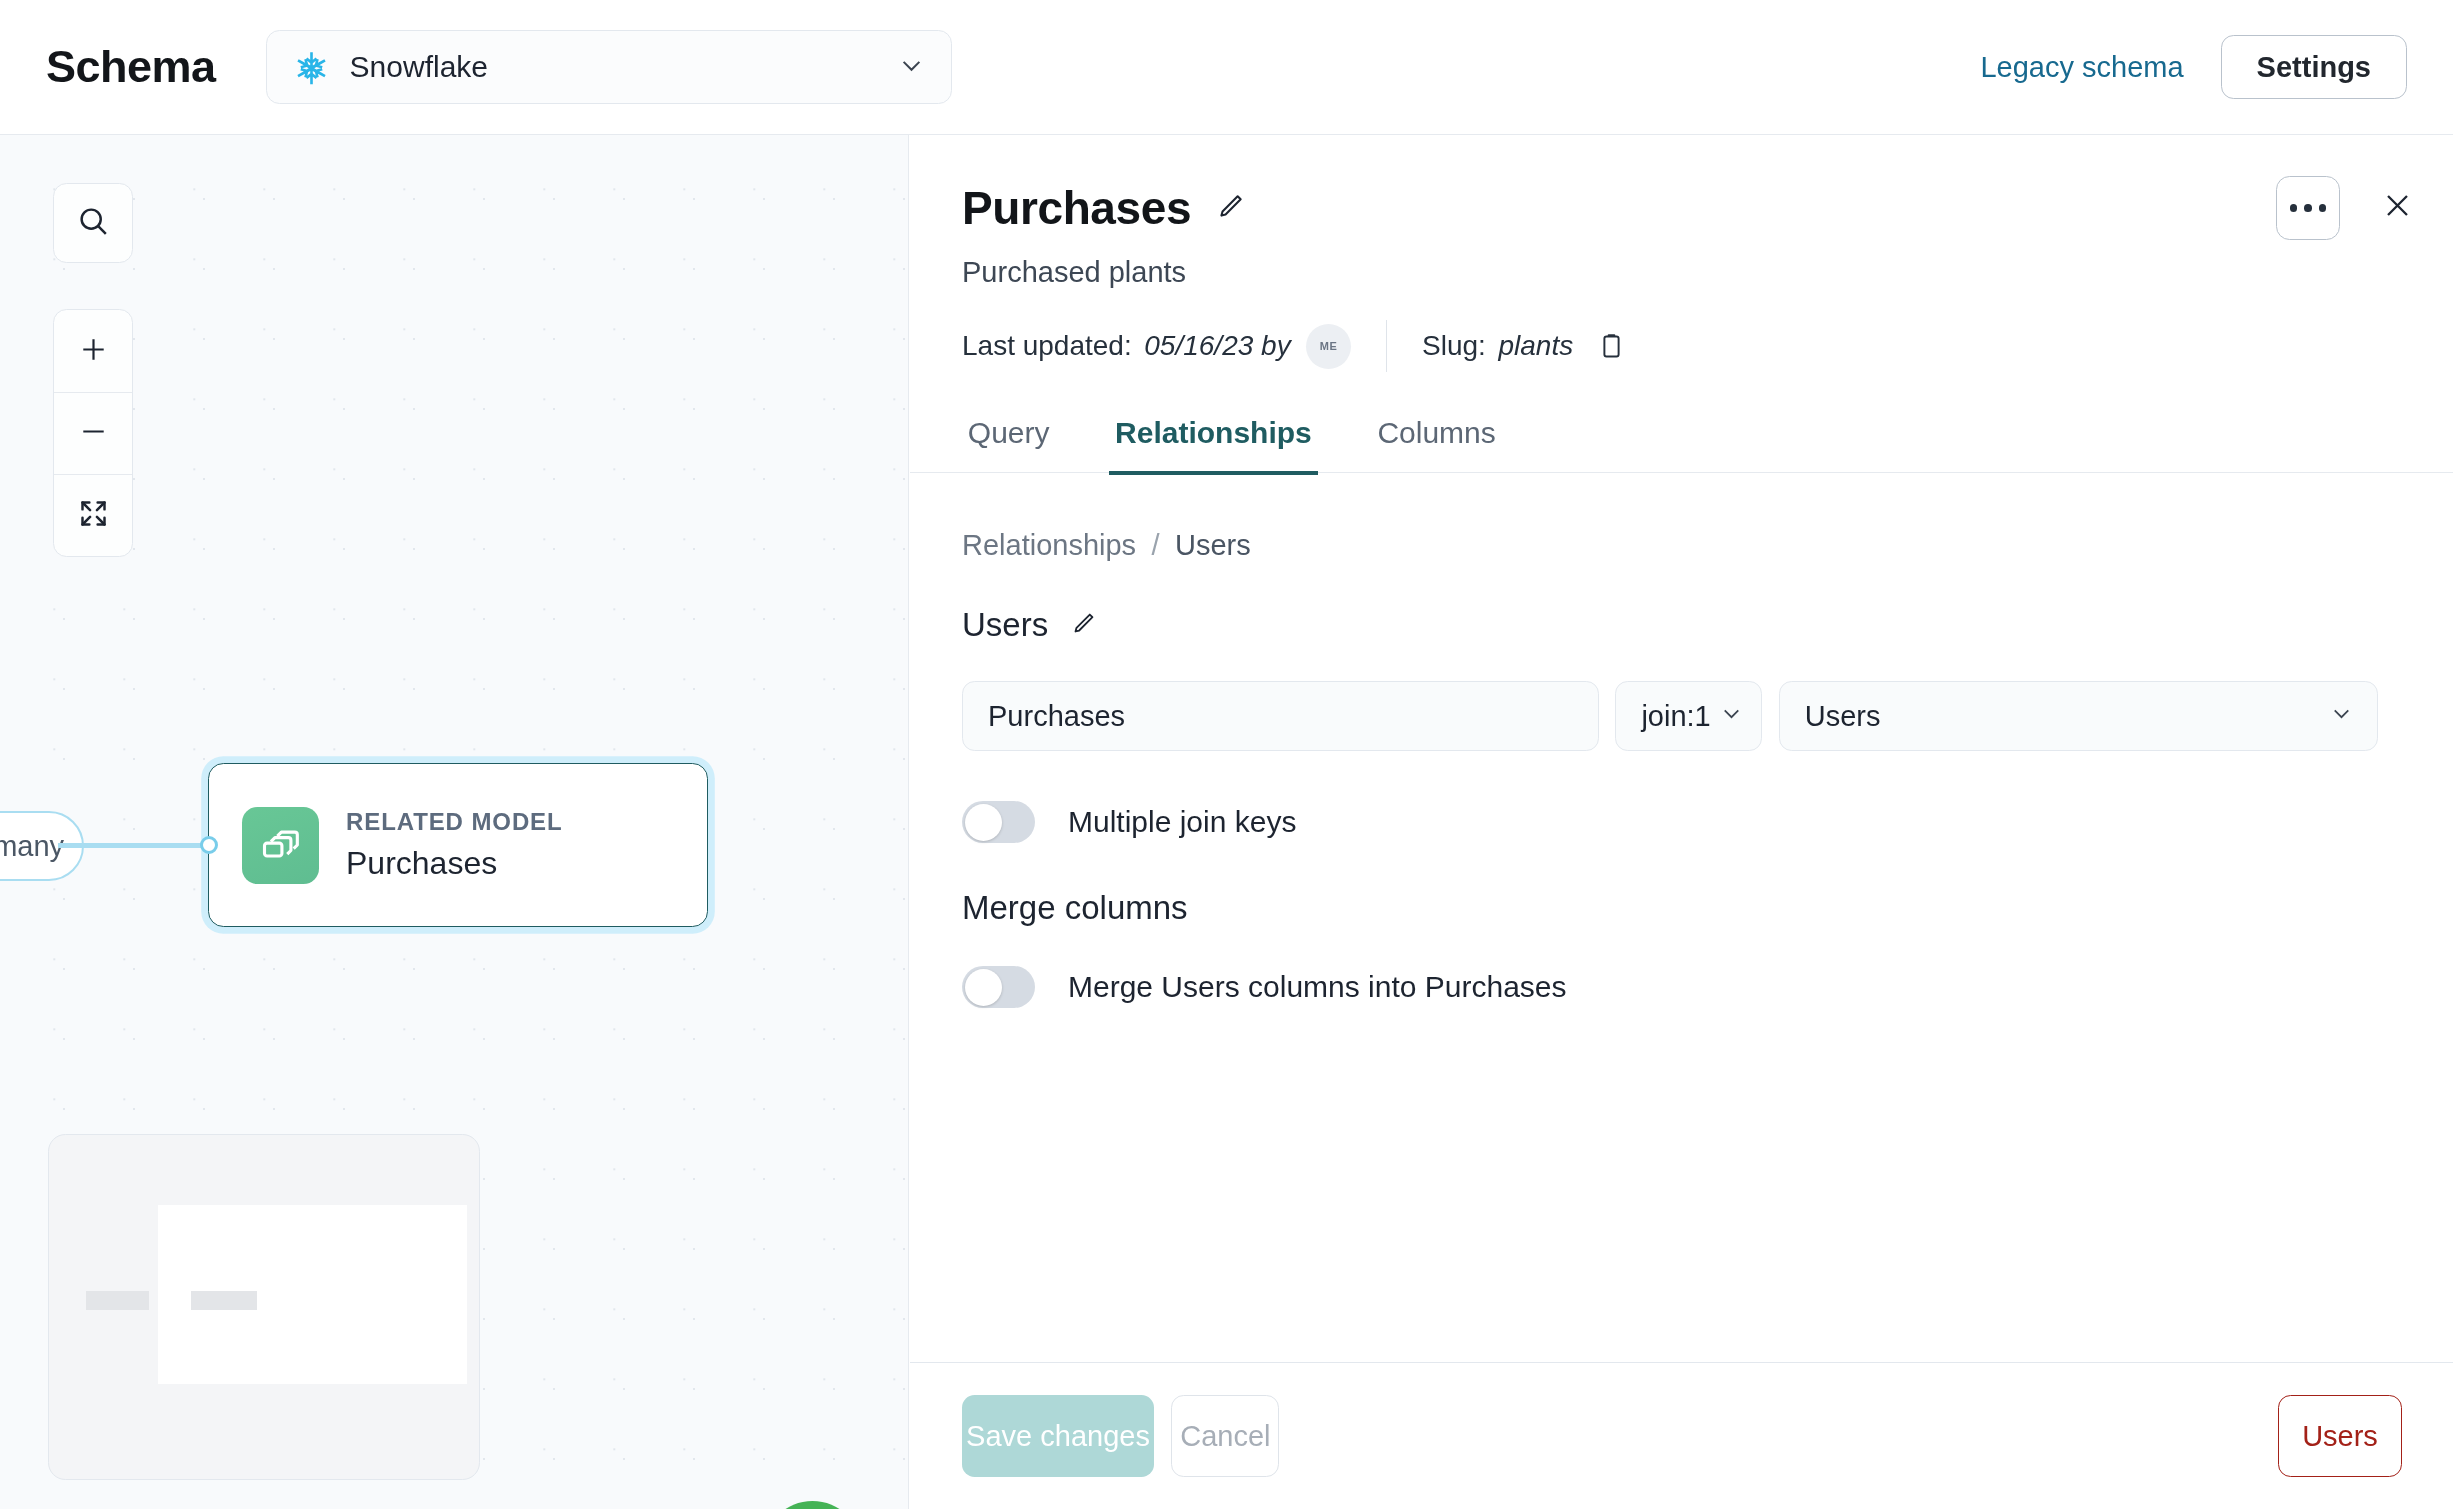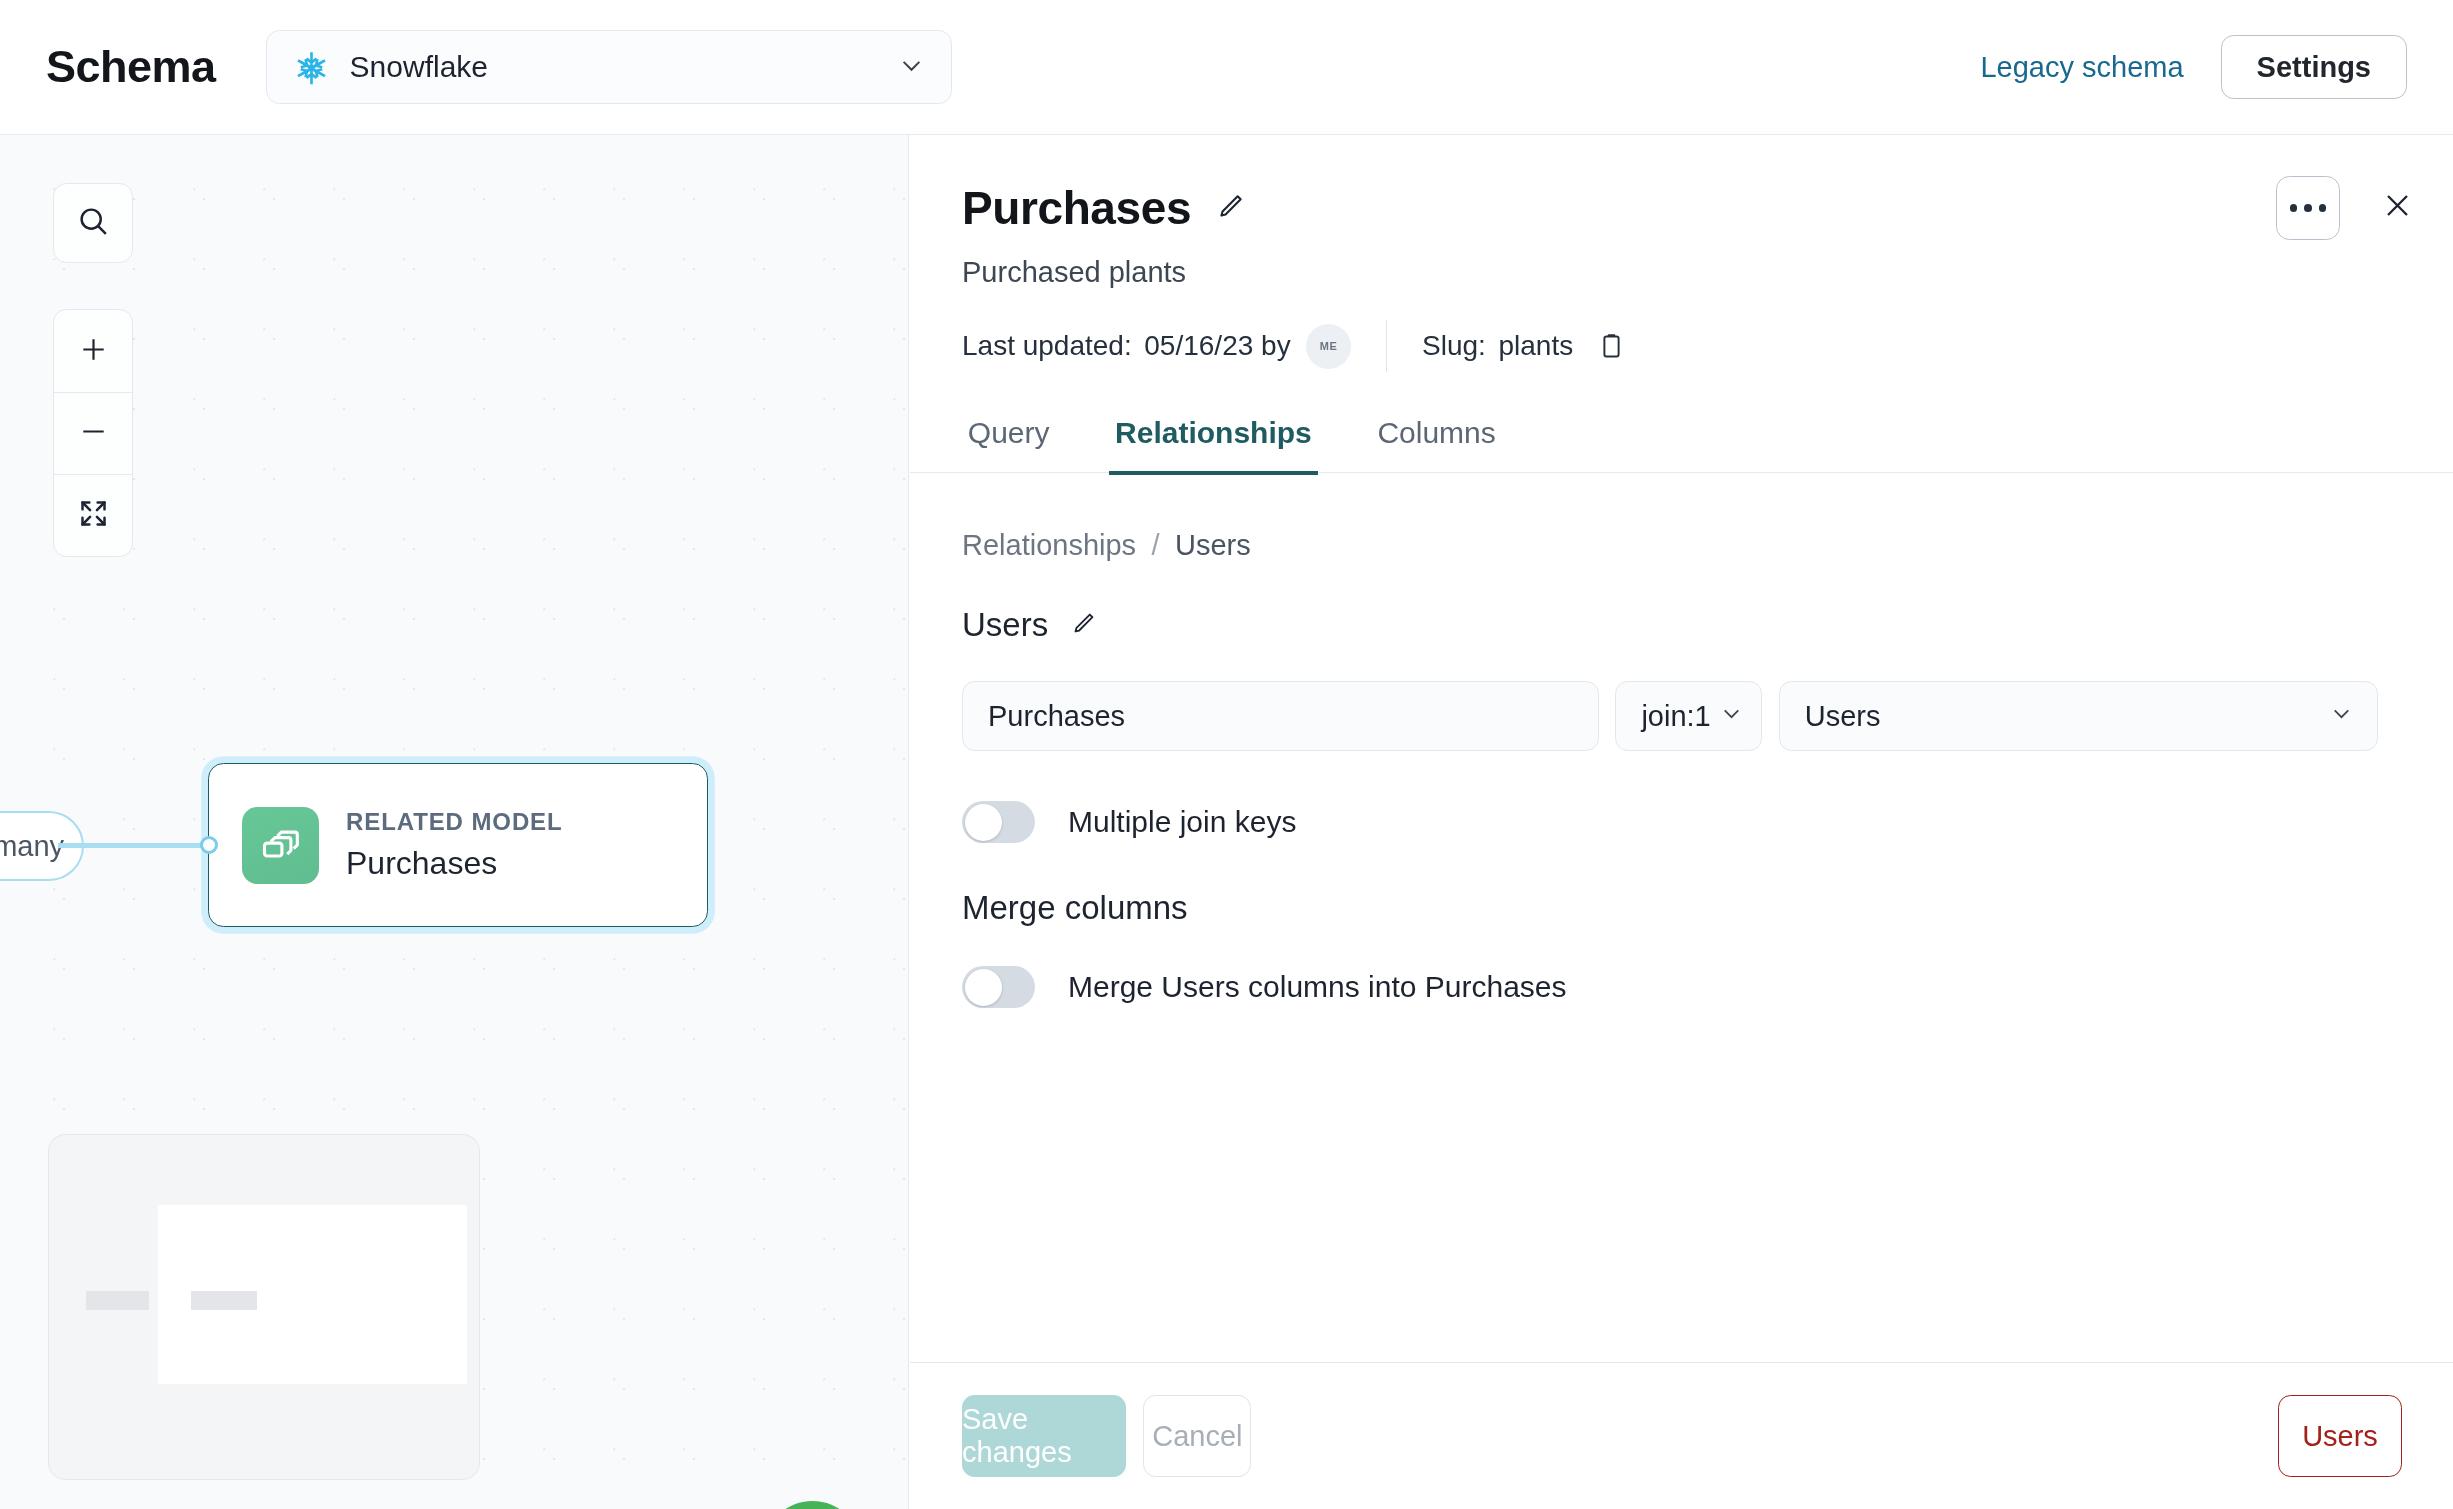--- a/index.html
+++ b/index.html
@@ -174,21 +174,21 @@
   .panel-head { padding: 46px 58px 0 52px; position: relative; }
   .panel-title-row { display: flex; align-items: center; }
   .panel-title { font-size: 46px; font-weight: 700; color: #121519; letter-spacing: -0.4px; }
   .panel-title-row .edit-ico { margin-left: 23px; cursor: pointer; }
   .panel-sub { margin-top: 21px; font-size: 29px; color: #3d4754; }
   .panel-meta {
     margin-top: 31px; display: flex; align-items: center;
     font-size: 28px; color: #26303c;
   }
   .panel-meta .lbl { color: #26303c; }
-  .panel-meta .val { margin-left: 12.6px; }
+  .panel-meta .val { margin-left: 12.6px; font-style: italic; }
   .avatar {
     margin-left: 15.4px;
     width: 45px; height: 45px; border-radius: 50%;
     background: #eceff3;
     display: flex; align-items: center; justify-content: center;
     font-size: 11px; font-weight: 700; color: #6b7584; letter-spacing: 0.5px;
   }
   .meta-divider { width: 1px; height: 52px; background: #dfe4ea; margin: 0 35px; }
   .copy-ico { margin-left: 23px; cursor: pointer; display: flex; }
 
@@ -270,21 +270,21 @@
   .panel-foot {
     height: 147px; border-top: 1px solid #e3e8ee;
     display: flex; align-items: center; padding: 0 52px;
   }
   .btn {
     height: 82px; border-radius: 12.6px; display: flex;
     align-items: center; justify-content: center;
     font-size: 29px; cursor: pointer;
   }
   .btn-save {
-    width: 164px; background: #aed8d7; color: #ffffff; border: none;
+    width: 192px; background: #aed8d7; color: #ffffff; border: none;
     font-weight: 400;
   }
   .btn-cancel {
     width: 108px; margin-left: 17.4px; background: #ffffff;
     border: 1px solid #dfe4ea; color: #a7aeb7;
   }
   .btn-delete {
     margin-left: auto; width: 124px;
     background: #ffffff; border: 1.9px solid #a32118; color: #a32118;
     font-weight: 400;

